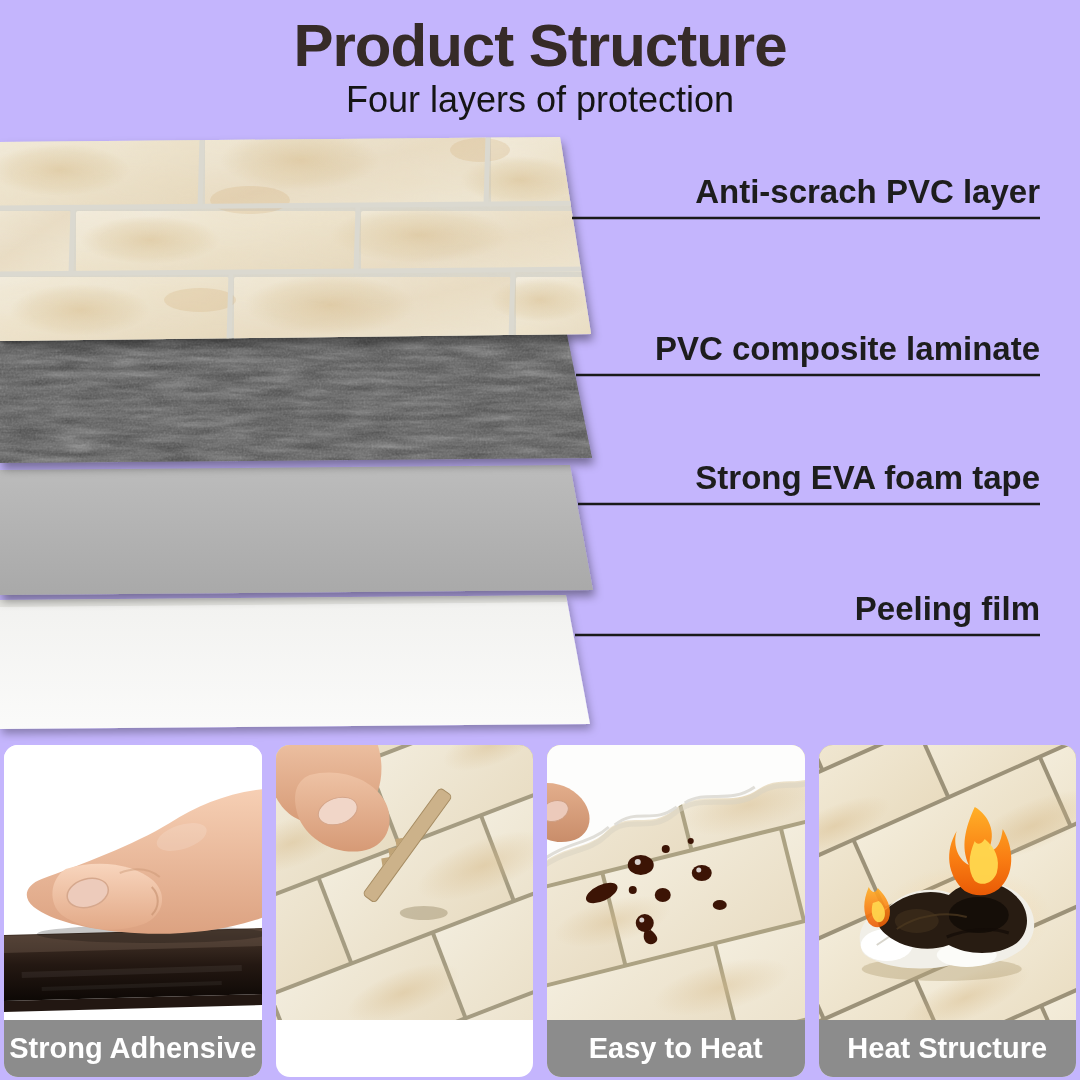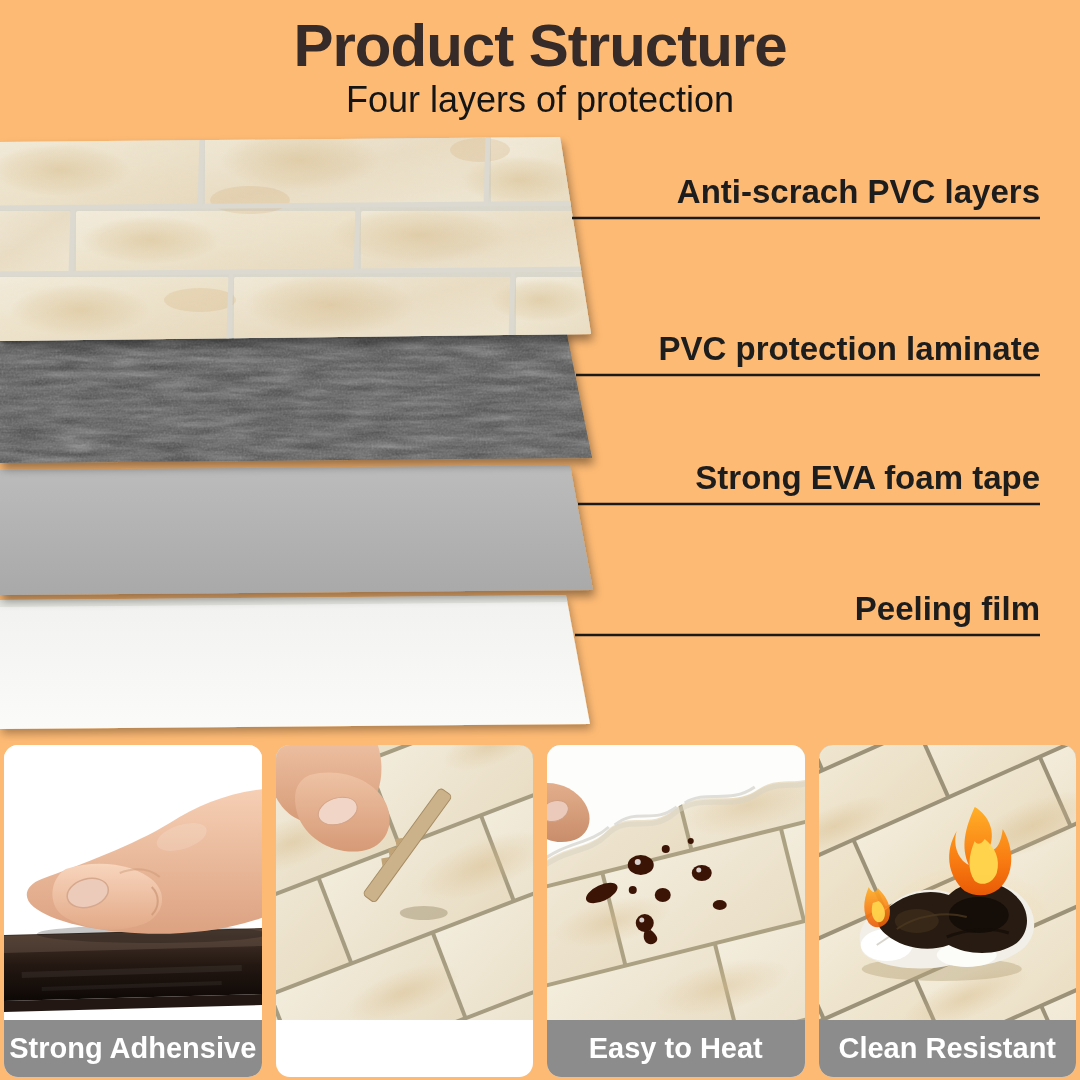--- a/index.html
+++ b/index.html
@@ -1,16 +1,16 @@
 <!DOCTYPE html>
 <html><head>
 <meta charset="utf-8">
 <style>
   html,body{margin:0;padding:0;background:#ffffff;}
-  .page{position:relative;width:1080px;height:1080px;background:#fdba74;overflow:hidden;
+  .page{position:relative;width:1080px;height:1080px;background:#c4b5fd;overflow:hidden;
         font-family:"Liberation Sans",sans-serif;}
   header{position:absolute;top:14px;left:0;width:100%;text-align:center;z-index:5;}
   h1{margin:0;font-size:60px;font-weight:800;letter-spacing:-1px;color:#362b28;line-height:1.05;}
   .subtitle{margin-top:2px;font-size:36px;font-weight:400;color:#151515;}
   .diagram{position:absolute;top:0;left:0;width:1080px;height:745px;}
   .diagram svg{position:absolute;top:0;left:0;}
   .layer-label{position:absolute;right:40px;height:44px;line-height:44px;
                font-size:33px;font-weight:700;color:#1d1d1d;white-space:nowrap;}
   .lbl-1{top:170px;} .lbl-2{top:327px;} .lbl-3{top:456px;} .lbl-4{top:587px;}
   .features{position:absolute;top:745px;left:4px;right:4px;display:grid;
@@ -154,22 +154,22 @@
       </g>
 
       <g stroke="#1a1a1a" stroke-width="2.5">
         <line x1="572" y1="218" x2="1040" y2="218"></line>
         <line x1="576" y1="375" x2="1040" y2="375"></line>
         <line x1="578" y1="504" x2="1040" y2="504"></line>
         <line x1="575" y1="635" x2="1040" y2="635"></line>
       </g>
     </svg>
 
-    <div class="layer-label lbl-1">Anti-scrach PVC layers</div>
-    <div class="layer-label lbl-2">PVC protection laminate</div>
+    <div class="layer-label lbl-1">Anti-scrach PVC layer</div>
+    <div class="layer-label lbl-2">PVC composite laminate</div>
     <div class="layer-label lbl-4">Peeling film</div>
     <div class="layer-label lbl-3">Strong EVA foam tape</div>
   </div>
 
   <div class="features">
 
     <figure class="card">
       <div class="photo">
         <svg viewBox="0 0 262 275" preserveAspectRatio="xMidYMid slice">
           <defs>
@@ -392,17 +392,17 @@
           <ellipse cx="100" cy="176" rx="22" ry="12" fill="#3a2a1a" opacity="0.85"></ellipse>
           <path d="M 80,184 C 100,170 130,166 150,172" stroke="#4a371f" stroke-width="2" fill="none" opacity="0.8"></path>
           <path d="M 130,192 C 150,184 175,182 192,188" stroke="#120c07" stroke-width="3" fill="none" opacity="0.7"></path>
 
           <path d="M 158,62 C 148,84 144,102 152,120 C 140,114 136,98 140,86 C 128,106 130,130 148,146 C 158,152 172,152 182,144 C 198,130 198,104 186,84 C 184,100 178,108 172,104 C 180,88 172,70 158,62 Z" fill="url(#c4flame)"></path>
           <path d="M 158,96 C 152,110 150,124 158,136 C 166,142 176,138 180,128 C 184,114 178,102 168,94 C 164,100 160,100 158,96 Z" fill="#ffd84f" opacity="0.95"></path>
           <path d="M 52,142 C 46,156 46,168 52,178 C 58,185 68,183 72,174 C 76,163 70,152 61,143 C 59,149 55,148 52,142 Z" fill="url(#c4flame)" opacity="0.9"></path>
           <path d="M 56,158 C 54,166 55,172 59,176 C 63,179 67,176 68,171 C 69,165 66,159 62,156 Z" fill="#ffd84f" opacity="0.9"></path>
         </svg>
       </div>
-      <figcaption>Clean Resistant</figcaption>
+      <figcaption>Heat Structure</figcaption>
     </figure>
 
   </div>
 </div>
 
 </body></html>

